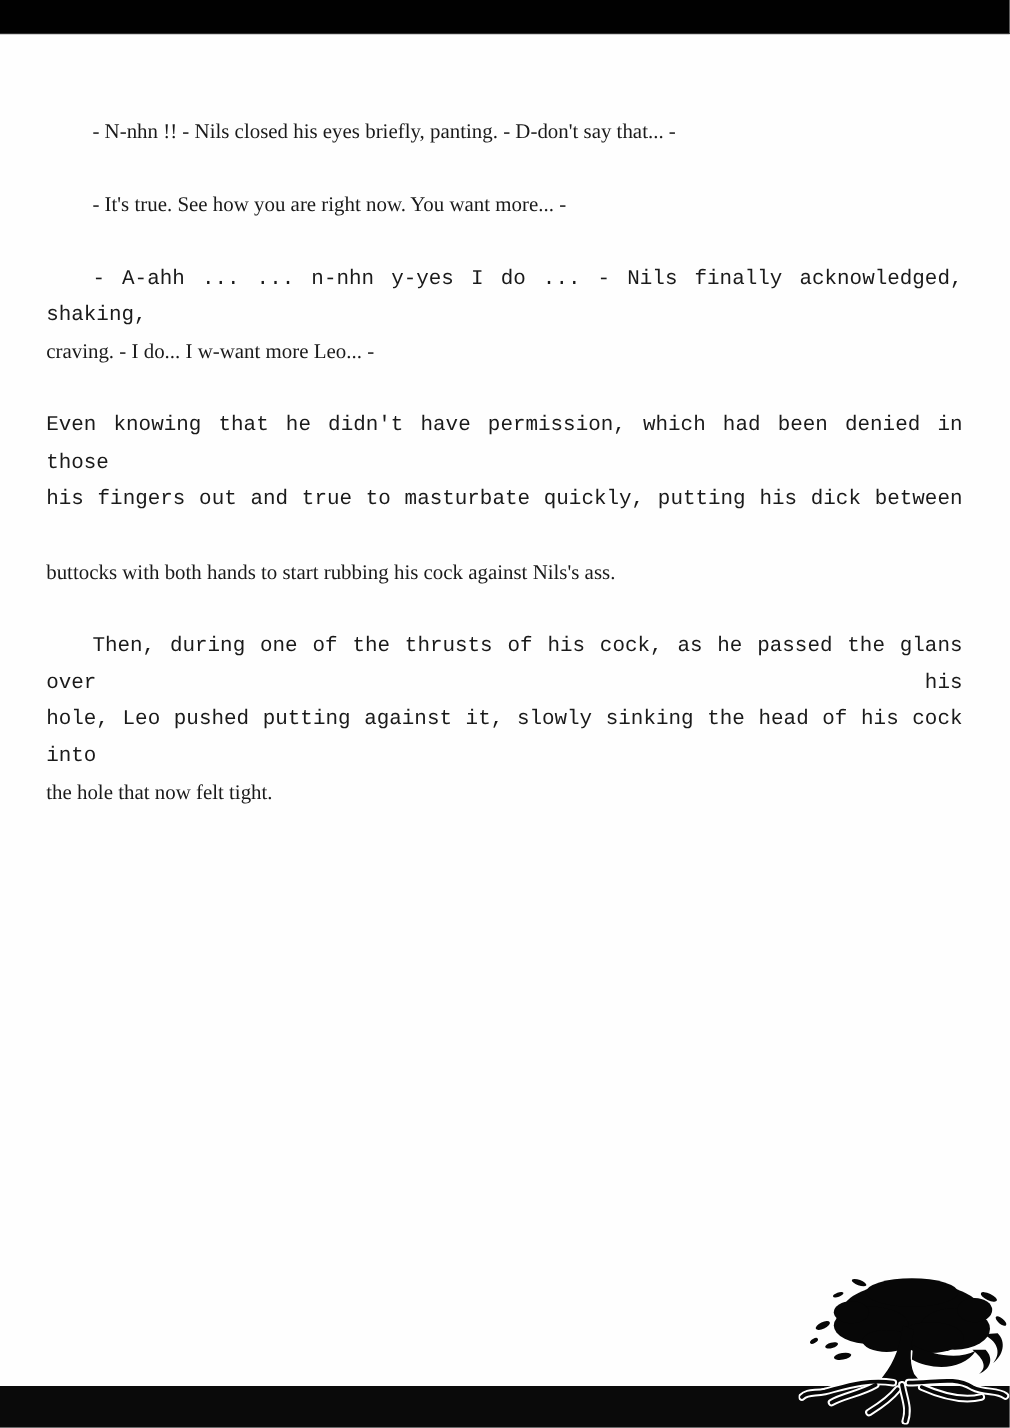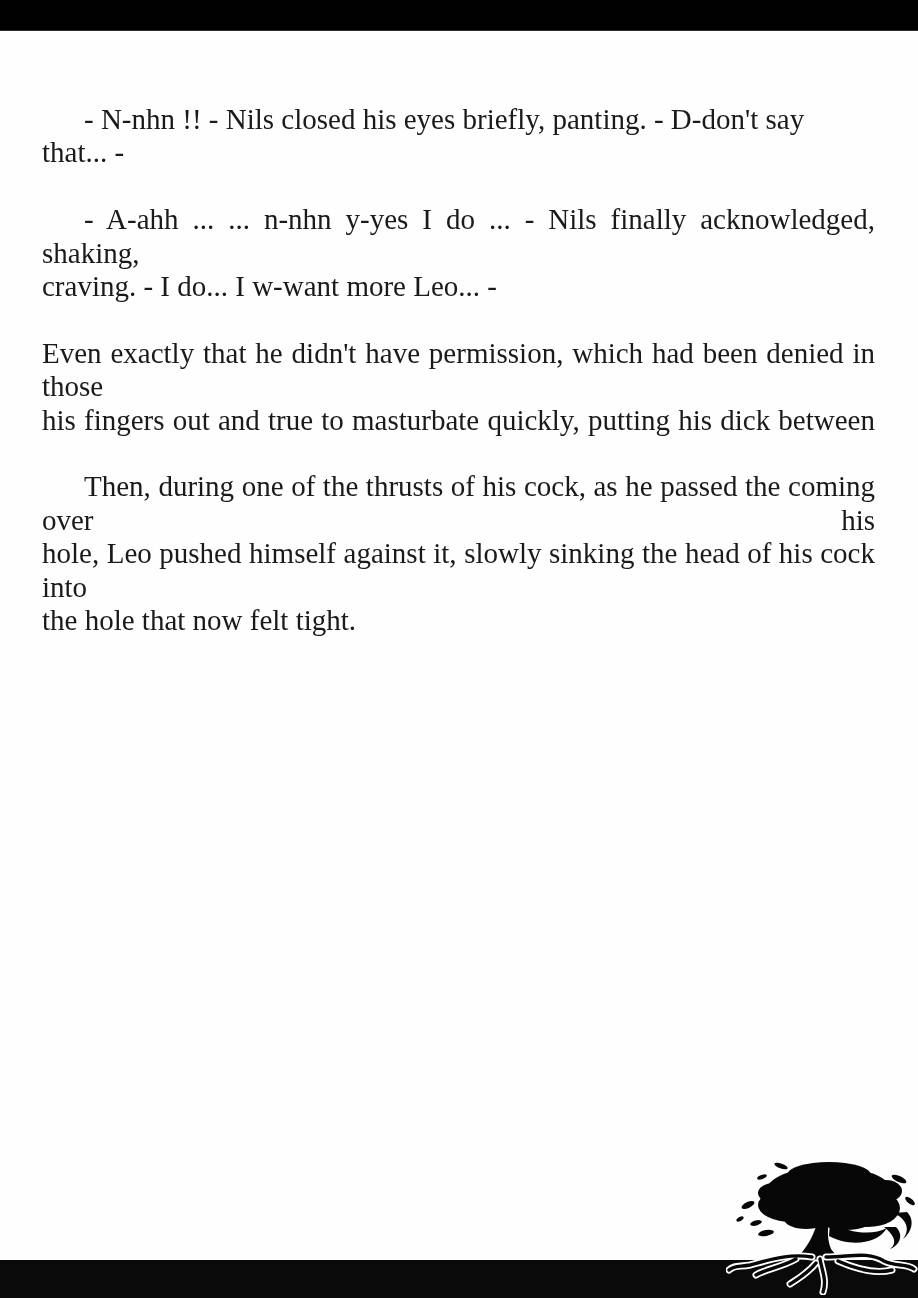--- a/index.html
+++ b/index.html
@@ -30,33 +30,34 @@
     width: 918px;
     height: 38px;
     background: #0a0a0a;
   }
   .text-block {
     position: absolute;
     top: 103px;
     left: 42px;
     width: 833px;
     color: #1a1a1a;
-    font-size: 29px;
+    font-size: 19px;
     line-height: 33.4px;
   }
   .para {
     margin: 0 0 33.4px 0;
     padding: 0;
   }
   .line {
     display: block;
   }
   .j {
     text-align: justify;
     text-align-last: justify;
+    font-family: Liberation Mono, monospace;
   }
   .last {
     text-align: left;
     text-align-last: left;
   }
   .indent {
     text-indent: 42px;
   }
   .logo-wrap {
     position: absolute;
@@ -71,37 +72,41 @@
 <body>
 
 <div class="top-bar"></div>
 
 <div class="text-block">
 
   <p class="para">
     <span class="line last indent">- N-nhn !! - Nils closed his eyes briefly, panting. - D-don't say that... -</span>
   </p>
 
+  <p class="para">
+    <span class="line last indent">- It's true. See how you are right now. You want more... -</span>
+  </p>
 
   <p class="para">
     <span class="line j indent">- A-ahh ... ... n-nhn y-yes I do ... - Nils finally acknowledged, shaking,</span>
     <span class="line last">craving. - I do... I w-want more Leo... -</span>
   </p>
 
   <p class="para">
-    <span class="line j">Even exactly that he didn't have permission, which had been denied in those</span>
+    <span class="line j">Even knowing that he didn't have permission, which had been denied in those</span>
     <span class="line j">his fingers out and true to masturbate quickly, putting his dick between</span>
   </p>
 
   <p class="para">
+    <span class="line last">buttocks with both hands to start rubbing his cock against Nils's ass.</span>
   </p>
 
   <p class="para">
-    <span class="line j indent">Then, during one of the thrusts of his cock, as he passed the coming over his</span>
-    <span class="line j">hole, Leo pushed himself against it, slowly sinking the head of his cock into</span>
+    <span class="line j indent">Then, during one of the thrusts of his cock, as he passed the glans over his</span>
+    <span class="line j">hole, Leo pushed putting against it, slowly sinking the head of his cock into</span>
     <span class="line last">the hole that now felt tight.</span>
   </p>
 
 </div>
 
 <div class="bottom-bar"></div>
 
 <div class="logo-wrap">
   <svg viewBox="0 0 192 142" width="192" height="142" xmlns="http://www.w3.org/2000/svg">
 

